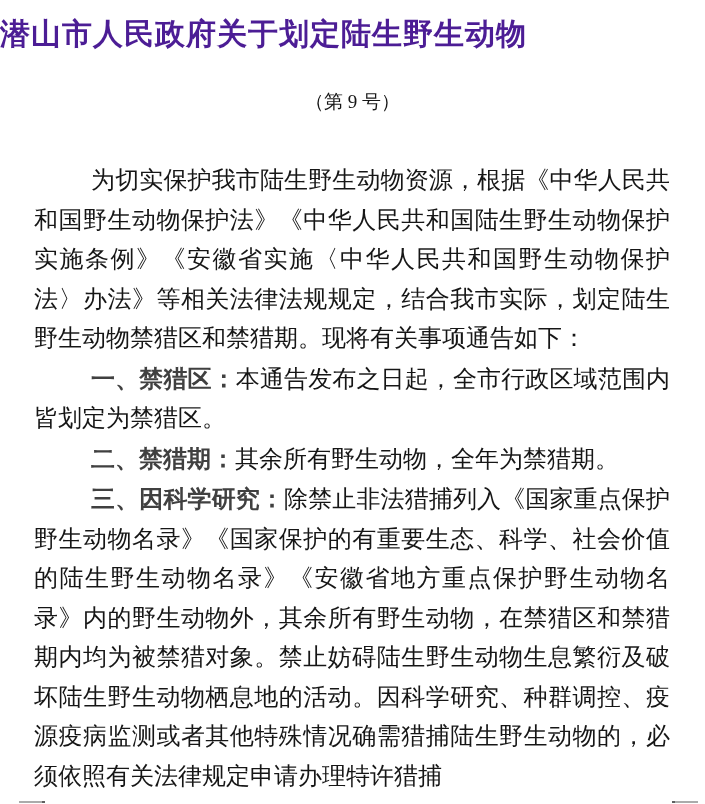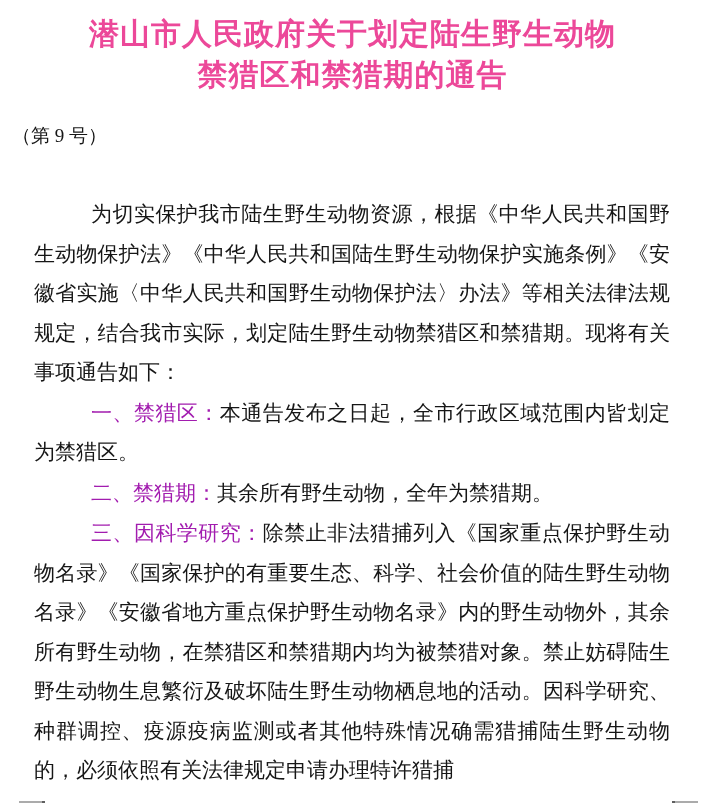--- a/index.html
+++ b/index.html
@@ -8,50 +8,49 @@
     position: relative;
     width: 705px;
     height: 804px;
     background: #ffffff;
     color: #111111;
     overflow: hidden;
     font-family: "Liberation Serif", "DejaVu Serif", serif;
   }
   .title {
     margin-top: 13px;
-    text-align: center;
+    text-align: left;
     font-family: Liberation Serif, serif;
     font-weight: bold;
     font-size: 30px;
     line-height: 41px;
     letter-spacing: 1px;
-    color: #ec4899;
+    color: #4c1d95;
   }
   .docnum {
-    margin-top: 28px;
-    text-align: left;
+    margin-top: 35px;
+    text-align: center;
     font-size: 19px;
     line-height: 26px;
     color: #161616;
-    padding-left: 12px;
   }
   .body-text {
     margin: 45px 35px 0 34px;
-    font-size: 21px;
+    font-size: 24px;
     line-height: 39.5px;
     text-align: justify;
     color: #161616;
   }
   .body-text p {
     text-indent: 57px;
   }
   .lead {
     font-family: "Liberation Sans", "DejaVu Sans", sans-serif;
-    font-weight: normal;
-    color: #a21caf;
+    font-weight: bold;
+    color: #404040;
   }
   .mark {
     position: absolute;
     height: 2px;
     width: 26px;
     background: #ababab;
   }
   .mark-left  { left: 19px;  top: 801px; }
   .mark-right { left: 672px; top: 801px; }
   .mark .tip {
@@ -64,21 +63,20 @@
   .mark-left .tip  { right: 0; }
   .mark-right .tip { left: 0; }
 </style>
 </head>
 <body>
 
 <div class="page">
 
   <div class="title">
     <div>潜山市人民政府关于划定陆生野生动物</div>
-    <div>禁猎区和禁猎期的通告</div>
   </div>
 
   <div class="docnum">（第 9 号）</div>
 
   <div class="body-text">
     <p><span class="lead"></span><span>为切实保护我市陆生野生动物资源，根据《中华人民共和国野生动物保护法》《中华人民共和国陆生野生动物保护实施条例》《安徽省实施〈中华人民共和国野生动物保护法〉办法》等相关法律法规规定，结合我市实际，划定陆生野生动物禁猎区和禁猎期。现将有关事项通告如下：</span></p>
     <p><span class="lead">一、禁猎区：</span><span>本通告发布之日起，全市行政区域范围内皆划定为禁猎区。</span></p>
     <p><span class="lead">二、禁猎期：</span><span>其余所有野生动物，全年为禁猎期。</span></p>
     <p><span class="lead">三、因科学研究：</span><span>除禁止非法猎捕列入《国家重点保护野生动物名录》《国家保护的有重要生态、科学、社会价值的陆生野生动物名录》《安徽省地方重点保护野生动物名录》内的野生动物外，其余所有野生动物，在禁猎区和禁猎期内均为被禁猎对象。禁止妨碍陆生野生动物生息繁衍及破坏陆生野生动物栖息地的活动。因科学研究、种群调控、疫源疫病监测或者其他特殊情况确需猎捕陆生野生动物的，必须依照有关法律规定申请办理特许猎捕</span></p>
   </div>

